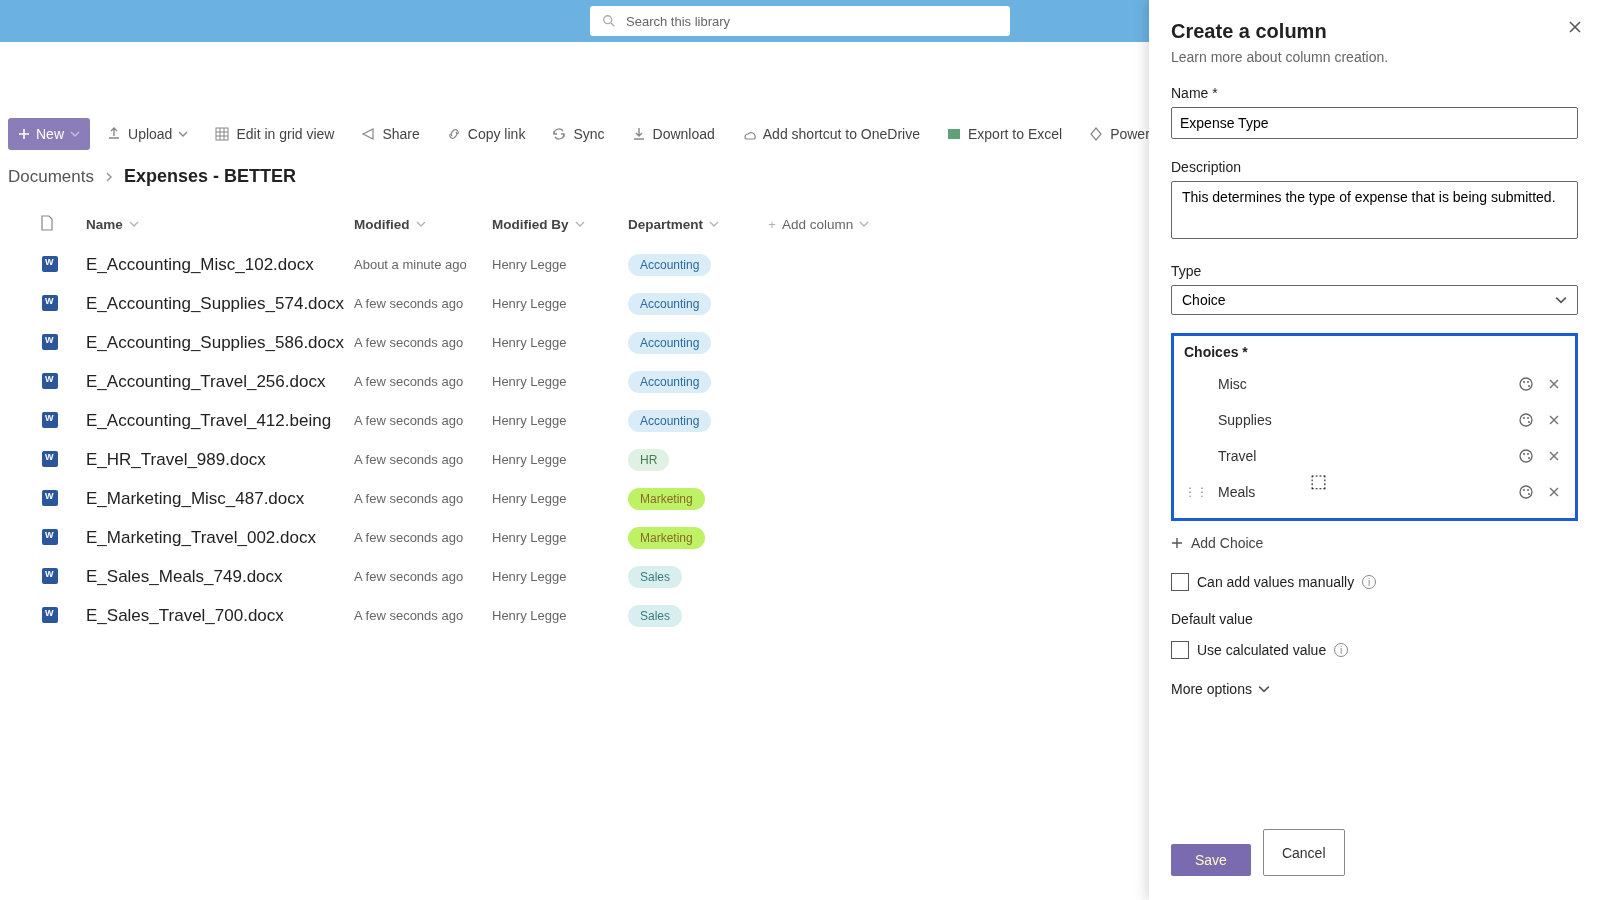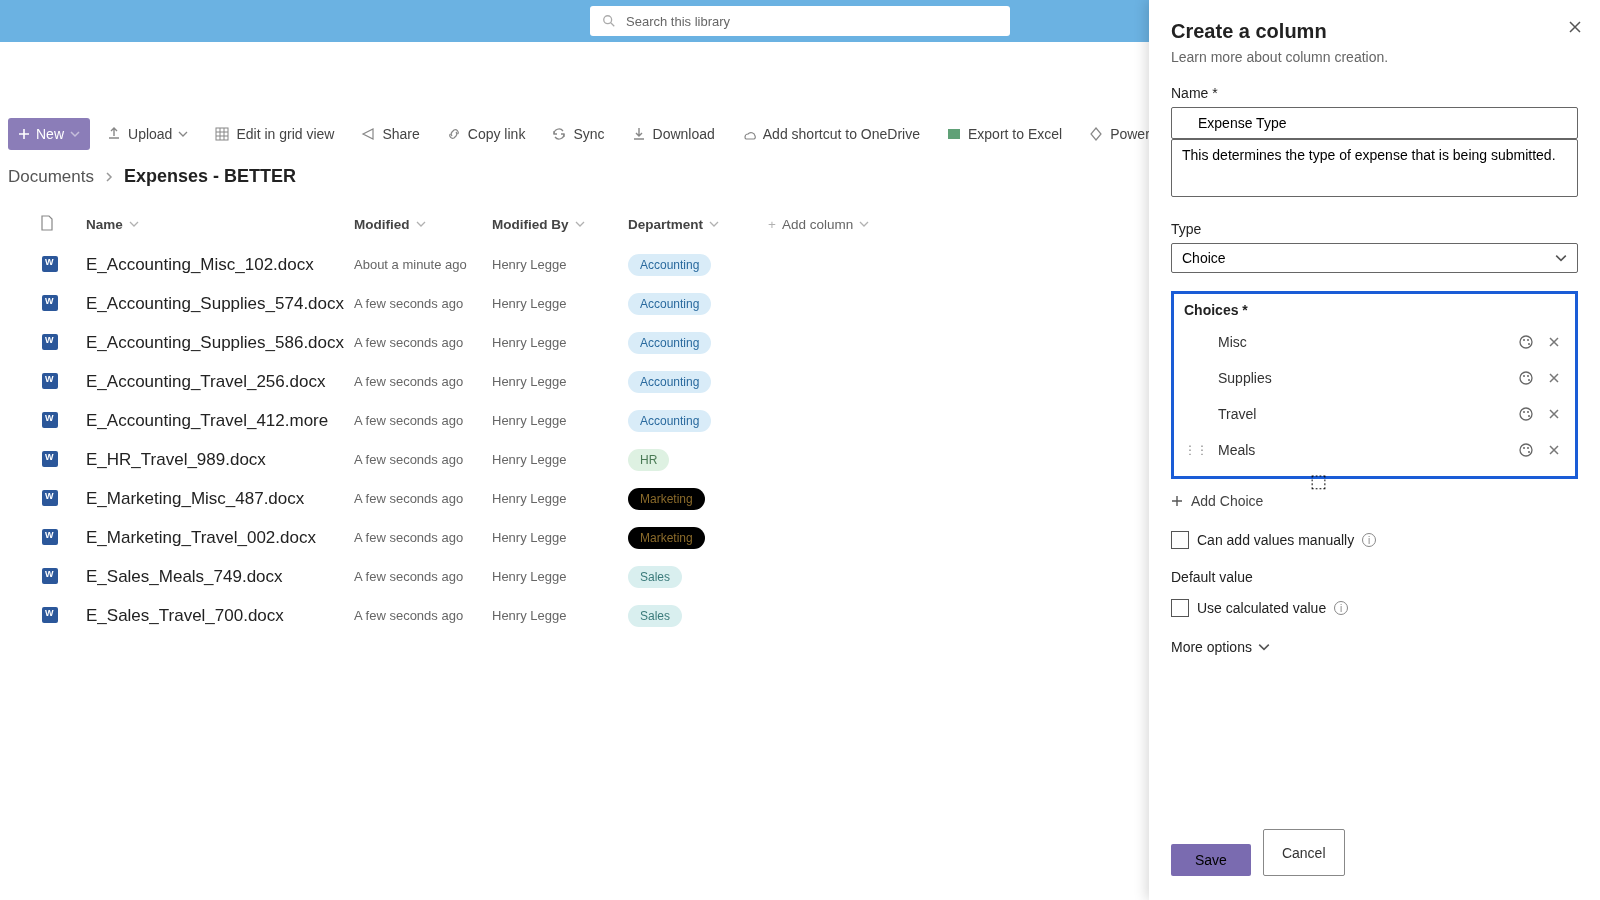--- a/index.html
+++ b/index.html
@@ -34,53 +34,53 @@
 .col-add { width: 120px; color: #666; font-weight: 400; }
 .hchev { width: 10px; height: 10px; margin-left: 6px; opacity: .45; display:inline-block; }
 .addplus { opacity: .5; margin-right: 6px; }
 .row { display: flex; align-items: center; height: 39px; padding: 0 20px 0 40px; }
 .docicon { width: 20px; height: 20px; display: inline-flex; align-items: center; justify-content: center; }
 .docicon .box { width: 16px; height: 16px; background: #2b579a; border-radius: 2px; position: relative; }
 .docicon .box::after { content: "W"; color: #fff; font-size: 9px; font-weight: bold; position: absolute; left: 3px; top: 1px; }
 .pill { display: inline-block; padding: 4px 12px; border-radius: 12px; font-size: 12px; }
 .pill.Accounting { background: #d9ecf8; color: #2a6a9e; }
 .pill.HR { background: #def1e2; color: #4a7a55; }
-.pill.Marketing { background: #000000; color: #8a6a2a; }
+.pill.Marketing { background: #bef264; color: #8a6a2a; }
 .pill.Sales { background: #d9efef; color: #3a7a7a; }
 .fname { color: #222; font-size: 17px; }
 .modtext { color: #666; font-size: 13px; }
 
 
 .panel { position: absolute; right: 0; top: 0; width: 451px; height: 900px; background: #fff; box-shadow: -3px 0 12px rgba(0,0,0,.15); display: flex; flex-direction: column; }
 .panel-body { padding: 20px 22px 10px; flex: 1; overflow: auto; }
 .panel-title { font-size: 20px; font-weight: 600; color: #222; }
 .panel-close { position: absolute; right: 18px; top: 20px; cursor: pointer; color: #555; }
 .panel-link { color: #666; font-size: 14px; margin-top: 6px; display: block; }
 .fld-label { font-size: 14px; color: #222; margin-top: 20px; margin-bottom: 6px; }
-.tinput { width: 100%; border: 1px solid #666; padding: 7px 26px; font-size: 14px; border-radius: 2px; }
+.tinput { width: 100%; border: 1px solid #666; padding: 7px 8px; font-size: 14px; border-radius: 2px; }
 .tarea { width: 100%; border: 1px solid #666; padding: 7px 10px; font-size: 14px; border-radius: 2px; height: 58px; resize: none; font-family: inherit; }
 .tsel { width: 100%; border: 1px solid #666; padding: 6px 10px; font-size: 14px; border-radius: 2px; display: flex; justify-content: space-between; align-items: center; cursor: pointer; }
 
 .choices-wrap { border: 3px solid #1a5cd6; margin-top: 18px; padding: 8px 6px 8px; }
 .choices-lbl { font-size: 14px; font-weight: 600; color: #222; margin: 0 0 6px 4px; }
 .choice-row { display: flex; align-items: center; height: 36px; padding: 0 4px; gap: 6px; }
 .grip { width: 14px; color: #888; font-size: 12px; visibility: hidden; }
 .choice-row.last .grip { visibility: visible; }
 .choice-txt { flex: 1; font-size: 14px; color: #333; padding-left: 14px; }
 .palette, .xbtn { width: 22px; height: 22px; display: flex; align-items: center; justify-content: center; color: #666; cursor: pointer; }
 
 .addchoice { display: flex; align-items: center; gap: 8px; color: #444; font-size: 14px; margin-top: 14px; cursor: pointer; }
 .chkrow { display: flex; align-items: center; gap: 8px; margin-top: 22px; font-size: 14px; color: #222; }
 .chkbox { width: 18px; height: 18px; border: 1px solid #555; }
 .info { width: 14px; height: 14px; border: 1.2px solid #888; border-radius: 50%; font-size: 10px; color: #888; display: flex; align-items: center; justify-content: center; }
 
 .moreopts { margin-top: 22px; font-size: 14px; color: #222; display: flex; align-items: center; gap: 6px; cursor: pointer; }
 
 .panel-foot { padding: 16px 22px 24px; display: flex; gap: 12px; }
-.btn-save { background: #7a6bb0; color: #000000; border: none; padding: 8px 24px; font-size: 14px; border-radius: 2px; cursor: pointer; margin-top: 15px; }
+.btn-save { background: #7a6bb0; color: #fef9c3; border: none; padding: 8px 24px; font-size: 14px; border-radius: 2px; cursor: pointer; margin-top: 15px; }
 .btn-cancel { background: #fff; color: #333; border: 1px solid #888; padding: 8px 18px; font-size: 14px; border-radius: 2px; cursor: pointer; }
 
 .cursor { position: absolute; left: 1310px; top: 470px; font-size: 18px; pointer-events: none; }
 </style>
 </head>
 <body>
 
 <div class="topbar">
   <div class="searchbox">
     <svg viewBox="0 0 16 16">
@@ -240,21 +240,21 @@
           </span></div>
         <div class="col-name"><span class="fname">E_Accounting_Travel_256.docx</span></div>
         <div class="col-mod"><span class="modtext">A few seconds ago</span></div>
         <div class="col-modby"><span class="modtext">Henry Legge</span></div>
         <div class="col-dept"><span class="pill Accounting">Accounting</span></div>
       </div>
       <div class="row">
         <div class="col-icon"><span class="docicon">
             <span class="box"></span>
           </span></div>
-        <div class="col-name"><span class="fname">E_Accounting_Travel_412.more</span></div>
+        <div class="col-name"><span class="fname">E_Accounting_Travel_412.being</span></div>
         <div class="col-mod"><span class="modtext">A few seconds ago</span></div>
         <div class="col-modby"><span class="modtext">Henry Legge</span></div>
         <div class="col-dept"><span class="pill Accounting">Accounting</span></div>
       </div>
       <div class="row">
         <div class="col-icon"><span class="docicon">
             <span class="box"></span>
           </span></div>
         <div class="col-name"><span class="fname">E_HR_Travel_989.docx</span></div>
         <div class="col-mod"><span class="modtext">A few seconds ago</span></div>
@@ -306,20 +306,21 @@
     <div class="panel-close">
       <svg width="14" height="14" viewBox="0 0 14 14">
           <path d="M2 2l10 10M12 2L2 12" stroke="#555" stroke-width="1.5"></path>
         </svg>
     </div>
     <a class="panel-link">Learn more about column creation.</a>
 
     <div class="fld-label">Name *</div>
     <input class="tinput" value="Expense Type" style="">
 
+    <div class="fld-label">Description</div>
     <textarea class="tarea" style="">This determines the type of expense that is being submitted.</textarea>
 
     <div class="fld-label">Type</div>
     <div class="tsel">
       <span>Choice</span>
       <svg width="12" height="12" viewBox="0 0 10 10">
           <path d="M1 3l4 4 4-4" fill="none" stroke="#555" stroke-width="1.3"></path>
         </svg>
     </div>
 

